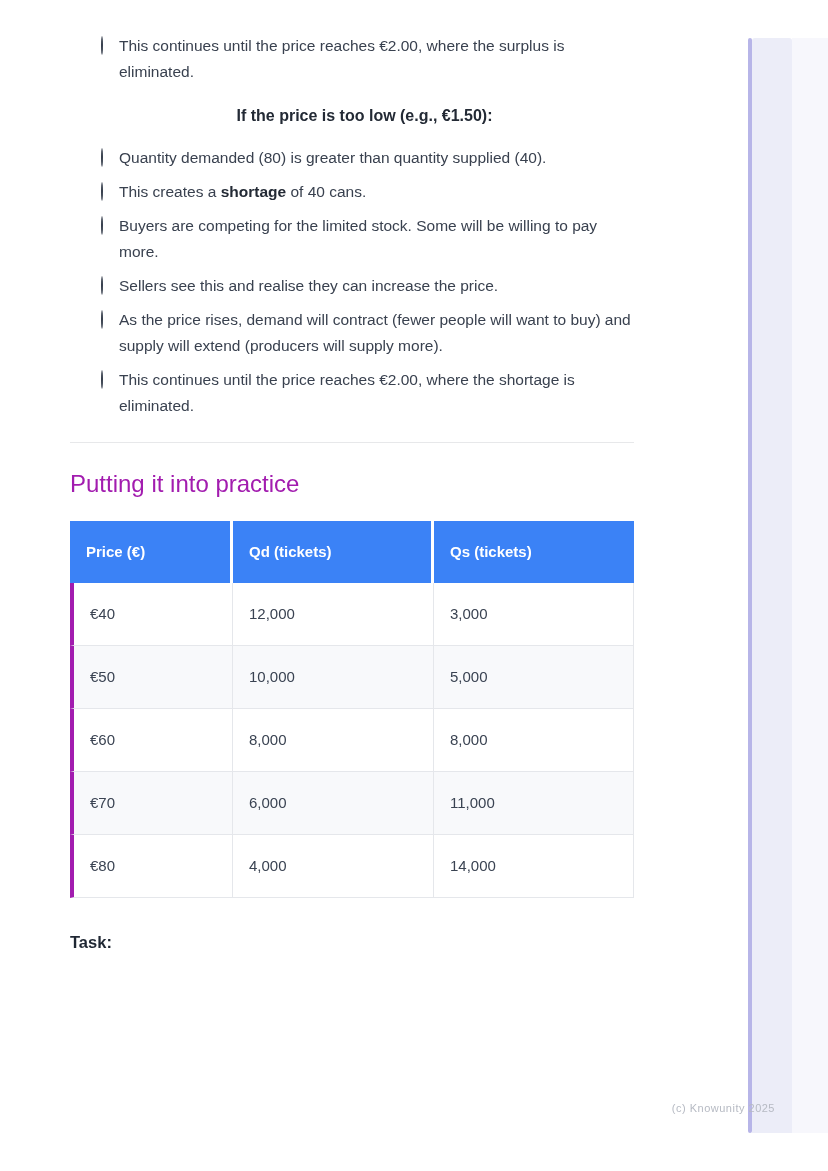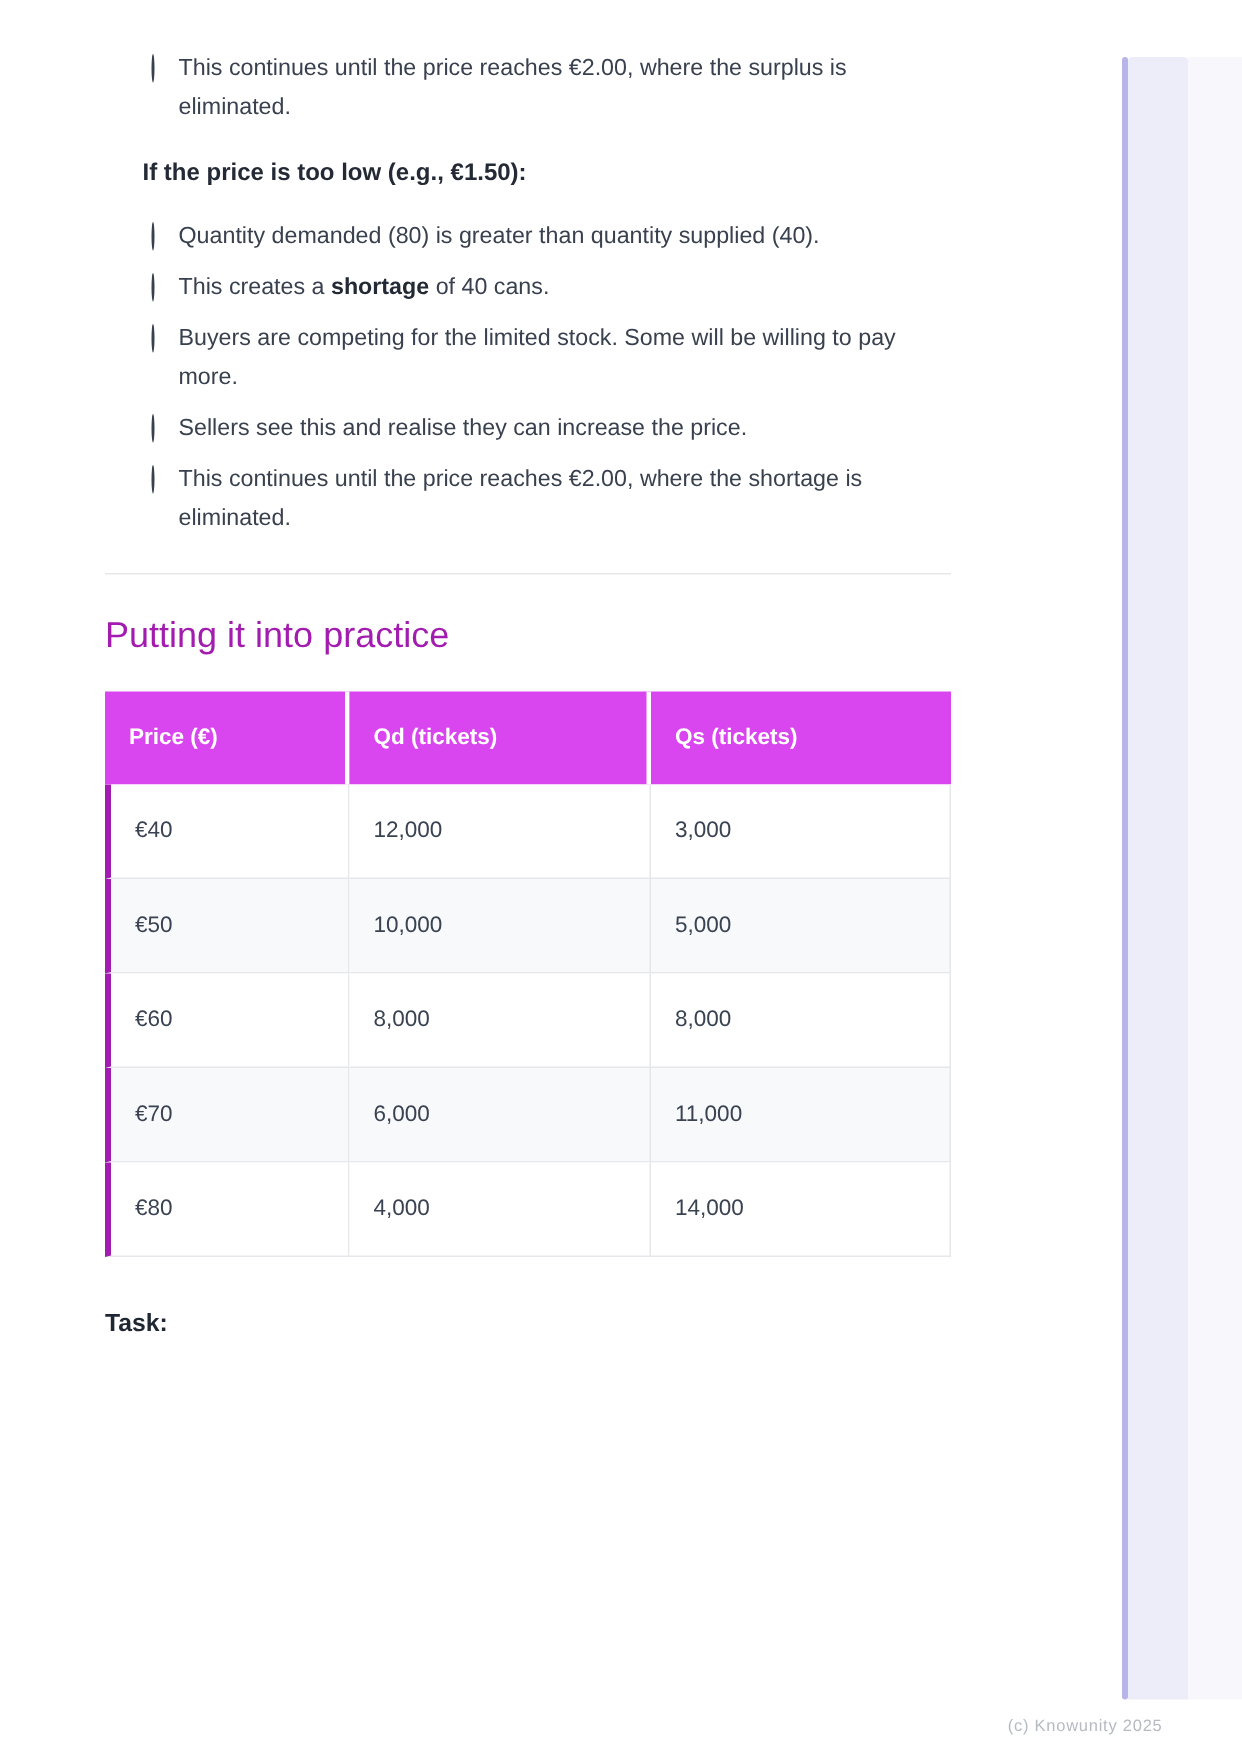--- a/index.html
+++ b/index.html
@@ -16,21 +16,21 @@
     left: 70px; top: 0;
     width: 564px;
     padding-top: 33px;
     font-size: 15.5px;
     line-height: 26px;
   }
   
   .li { display: flex; margin-bottom: 8px; }
   .li-text { flex: 1; }
   .li.l1 { margin-top: 18px; margin-bottom: 16px; }
-  .li.l1 .li-text { font-weight: bold; color: #232a35; font-size: 16px; }
+  .li.l1 .li-text { font-weight: bold; color: #232a35; font-size: 16px; text-align: center; }
   .marker { flex: none; display: block; }
   .l1 .marker-inner {
     width: 5px; height: 5px; border-radius: 50%;
     background: #232a35; margin-top: 11px;
   }
   .l1 .marker { margin-left: 6px; width: 19px; }
   .l2 .marker { margin-left: 31px; width: 18px; }
   .l2 .marker-inner {
     width: 8px; height: 8px; border-radius: 50%;
     border: 1.5px solid #39414f; margin-top: 9px;
@@ -70,21 +70,21 @@
   
   table.schedule {
     margin-top: 22px;
     width: 564px;
     border-collapse: separate;
     border-spacing: 0;
     table-layout: fixed;
     font-size: 15px;
   }
   table.schedule th {
-    background: #d946ef;
+    background: #3b82f6;
     color: #ffffff;
     font-weight: bold;
     text-align: left;
     padding: 18px 16px;
     height: 55px;
   }
   table.schedule th.gap { border-right: 3px solid #ffffff; }
   table.schedule td {
     padding: 18px 16px;
     height: 55px;
@@ -122,21 +122,20 @@
     background: #b7b5e8;
     border-radius: 2px;
   }
   .watermark {
     position: absolute;
     right: 53px; top: 1102px;
     font-size: 11px;
     color: #b6bac3;
     letter-spacing: 0.5px;
     z-index: 5;
-    margin-top: 43px;
   }
 </style>
 </head>
 <body>
 
 <div class="content">
 
   <div class="li l2">
     <span class="marker"><span class="marker-inner"></span></span>
     <div class="li-text">This continues until the price reaches €2.00, where the surplus is eliminated.</div>
@@ -160,20 +159,24 @@
   <div class="li l2">
     <span class="marker"><span class="marker-inner"></span></span>
     <div class="li-text">Buyers are competing for the limited stock. Some will be willing to pay more.</div>
   </div>
 
   <div class="li l2">
     <span class="marker"><span class="marker-inner"></span></span>
     <div class="li-text">Sellers see this and realise they can increase the price.</div>
   </div>
 
+  <div class="li l2">
+    <span class="marker"><span class="marker-inner"></span></span>
+    <div class="li-text">As the price rises, demand will contract (fewer people will want to buy) and supply will extend (producers will supply more).</div>
+  </div>
 
   <div class="li l2">
     <span class="marker"><span class="marker-inner"></span></span>
     <div class="li-text">This continues until the price reaches €2.00, where the shortage is eliminated.</div>
   </div>
 
 
   <hr class="divider">
 
   <h2 class="section-heading">Putting it into practice</h2>

